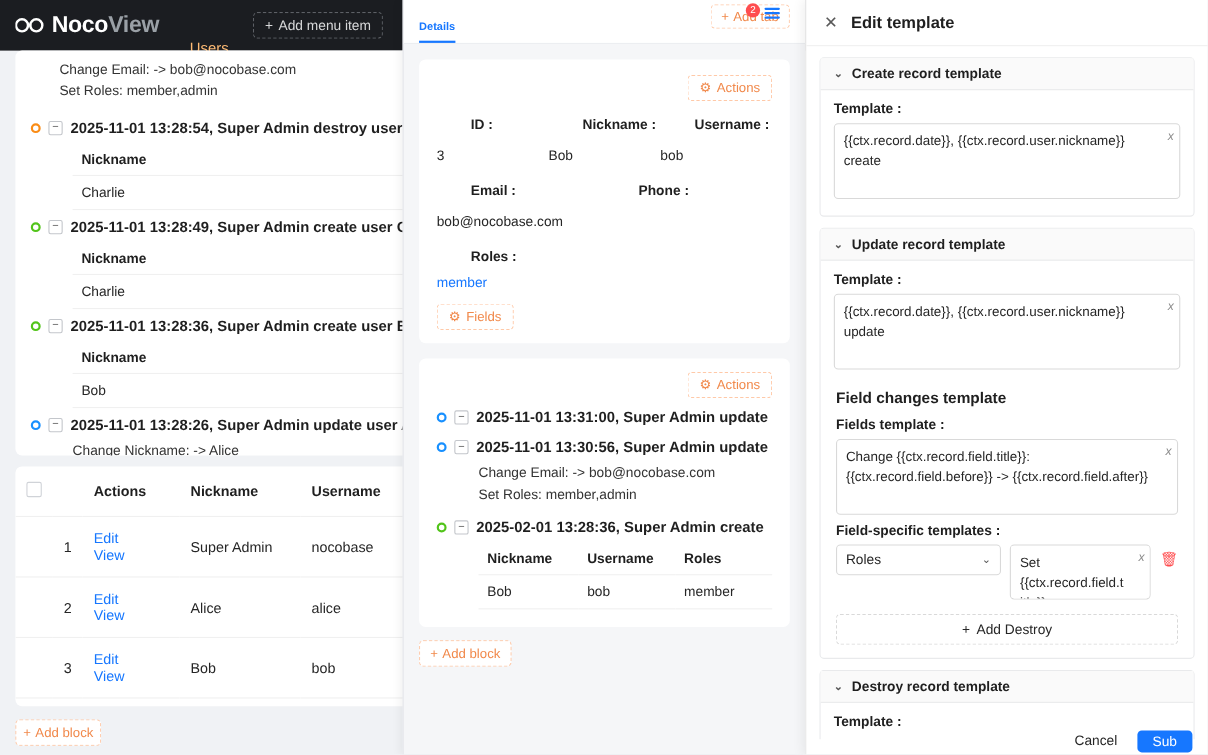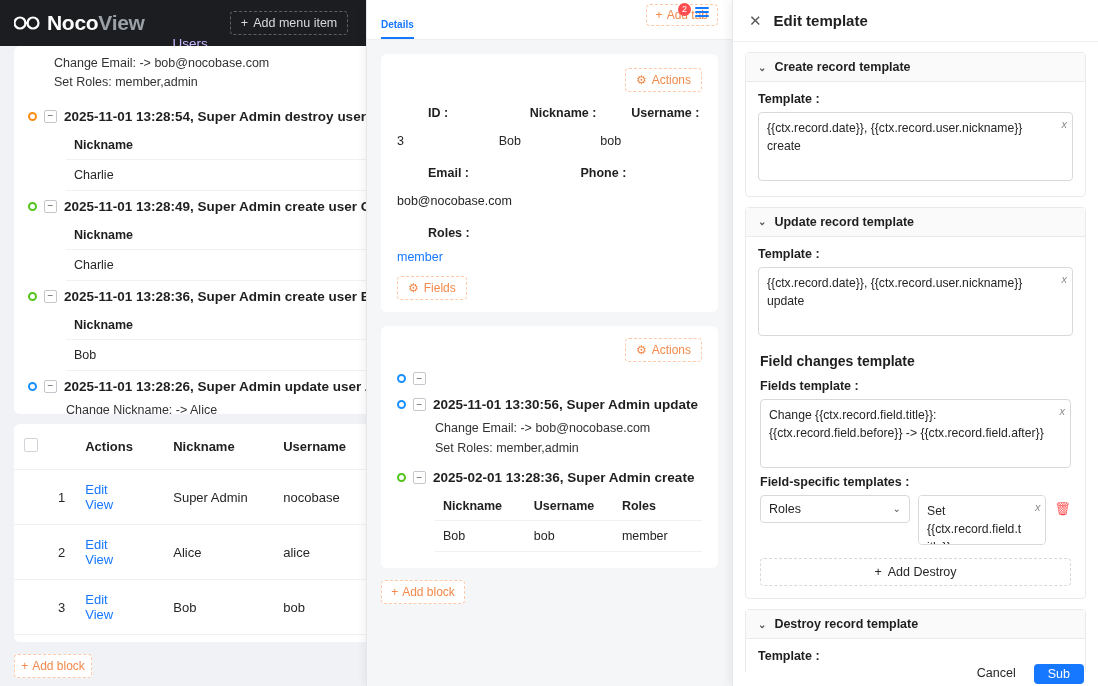--- a/index.html
+++ b/index.html
@@ -24,21 +24,21 @@
     background: #1b1d21; display: flex; align-items: center; padding: 0 14px;
   }
   .logo { display: flex; align-items: center; gap: 7px; }
   .logo-mark {
     width: 26px; height: 18px; position: relative;
   }
   .logo-mark svg { display:block; }
   .logo-text { color: #fff; font-size: 21px; font-weight: 700; letter-spacing: -0.3px; }
   .logo-text .dim { color: #9aa0a6; font-weight: 700; }
   .nav-item {
-    color: #c4b5fd; font-size: 13.5px; margin-left: 22px; padding: 4px 6px; cursor: default; margin-top: 40px;
+    color: #fdba74; font-size: 13.5px; margin-left: 22px; padding: 4px 6px; cursor: default; margin-top: 40px;
   }
   .add-menu-btn {
     margin-left: 16px; border: 1px dashed #5d6066; color: #d8d9da;
     border-radius: 4px; padding: 4px 10px; font-size: 12.5px;
     display: flex; align-items: center; gap: 5px; background: transparent;
   }
 
   .content-card {
     position: absolute; left: 14px; top: 46px; width: 712px; height: 368px;
     background: #fff; border-radius: 6px; padding: 0 0 0 0; overflow: hidden;
@@ -418,20 +418,21 @@
         <div class="actions-btn">
           <span>⚙</span>
           <span>Actions</span>
         </div>
       </div>
 
       <div class="a-item" style="margin-top:10px;">
         <div class="a-head">
           <span class="dot"></span>
           <span class="collapse-box">−</span>
+          <span class="a-title">2025-11-01 13:31:00, Super Admin update</span>
         </div>
       </div>
 
       <div class="a-item" style="margin-top:12px;">
         <div class="a-head">
           <span class="dot"></span>
           <span class="collapse-box">−</span>
           <span class="a-title">2025-11-01 13:30:56, Super Admin update</span>
         </div>
         <div class="change-lines">

